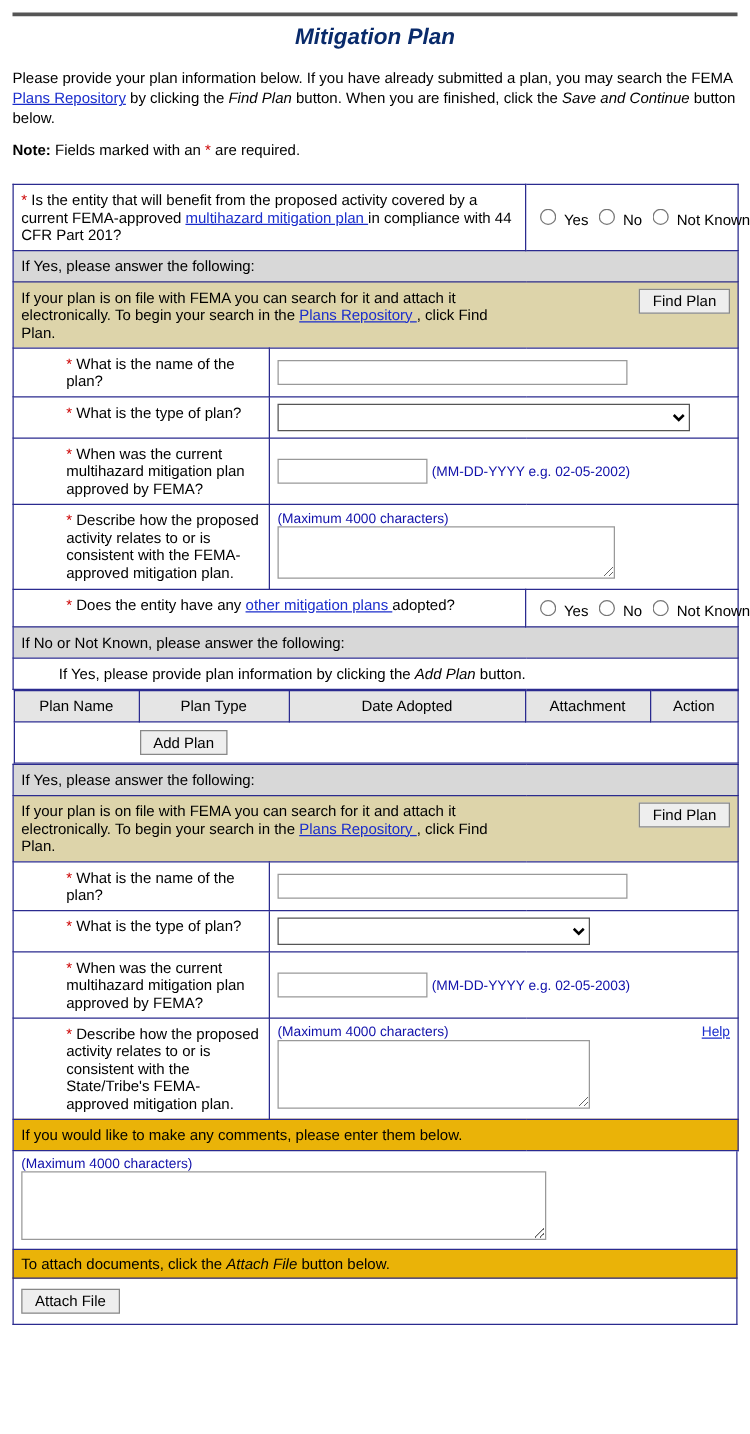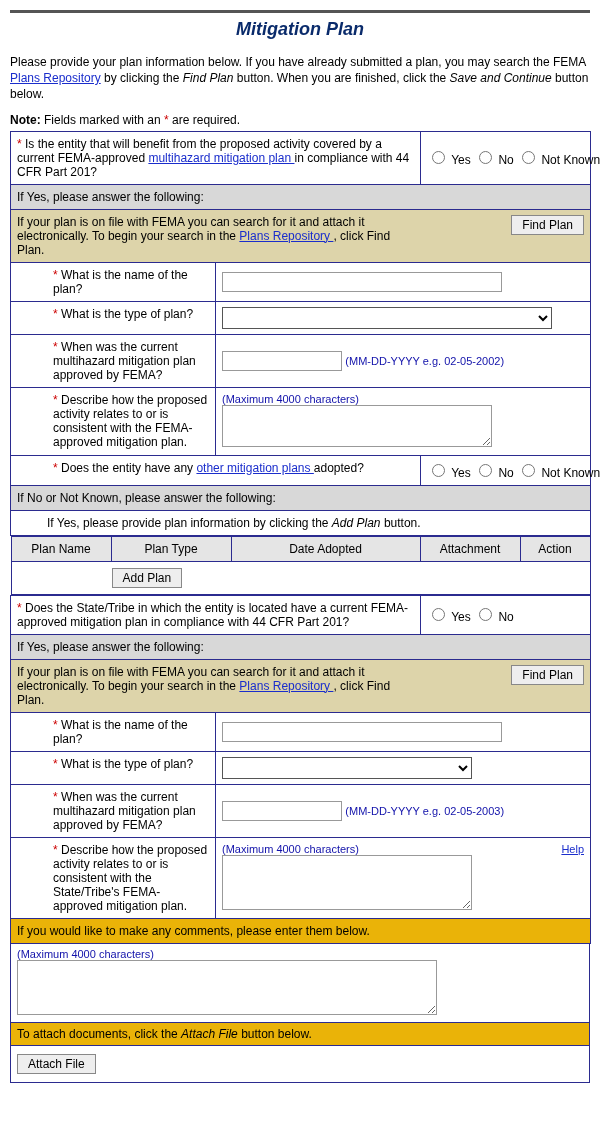--- a/index.html
+++ b/index.html
@@ -15,21 +15,21 @@
   .page-title {
     font-size: 18px;
     font-style: italic;
     font-weight: bold;
     color: #0a2b6b;
     margin: 6px 0 14px 0;
     text-align: center;
   }
   .intro { margin-bottom: 10px; line-height: 1.35; }
   .intro a, .link { color: #1a2dcc; text-decoration: underline; cursor: pointer; }
-  .note { margin-bottom: 4px; }
+  .note { margin-bottom: 20px; }
   .ast { color: #cc0000; }
   .italic { font-style: italic; }
 
   table.main {
     width: 100%;
     border-collapse: collapse;
     table-layout: fixed;
   }
   table.main td, table.main th {
     border: 1px solid #2b2b8f;
@@ -213,30 +213,20 @@
           <th style="width:70px">Action</th>
         </tr>
       </tbody>
           </table>
       <div class="add-row">
         <button class="btn">Add Plan</button>
       </div>
     </td>
   </tr>
 
-  <tr>
-    <td colspan="2">
-      <span class="ast">* </span>
-      <span>Does the State/Tribe in which the entity is located have a current FEMA-approved mitigation plan in compliance with 44 CFR Part 201?</span>
-    </td>
-    <td class="radio-col2" style="vertical-align:middle">
-      <input type="radio" name="q3" style=""> <span>Yes</span>
-      <input type="radio" name="q3" style=""> <span>No</span>
-    </td>
-  </tr>
 
   <tr>
         <td colspan="3" class="section-hdr">If Yes, please answer the following:</td>
       </tr>
 
   <tr>
     <td colspan="3" class="tan-note clearfix">
       <div style="float:left; width:400px;">
         <span>If your plan is on file with FEMA you can search for it and attach it electronically. To begin your search in the </span><a class="link">Plans Repository </a><span>, click Find Plan.</span>
       </div>

